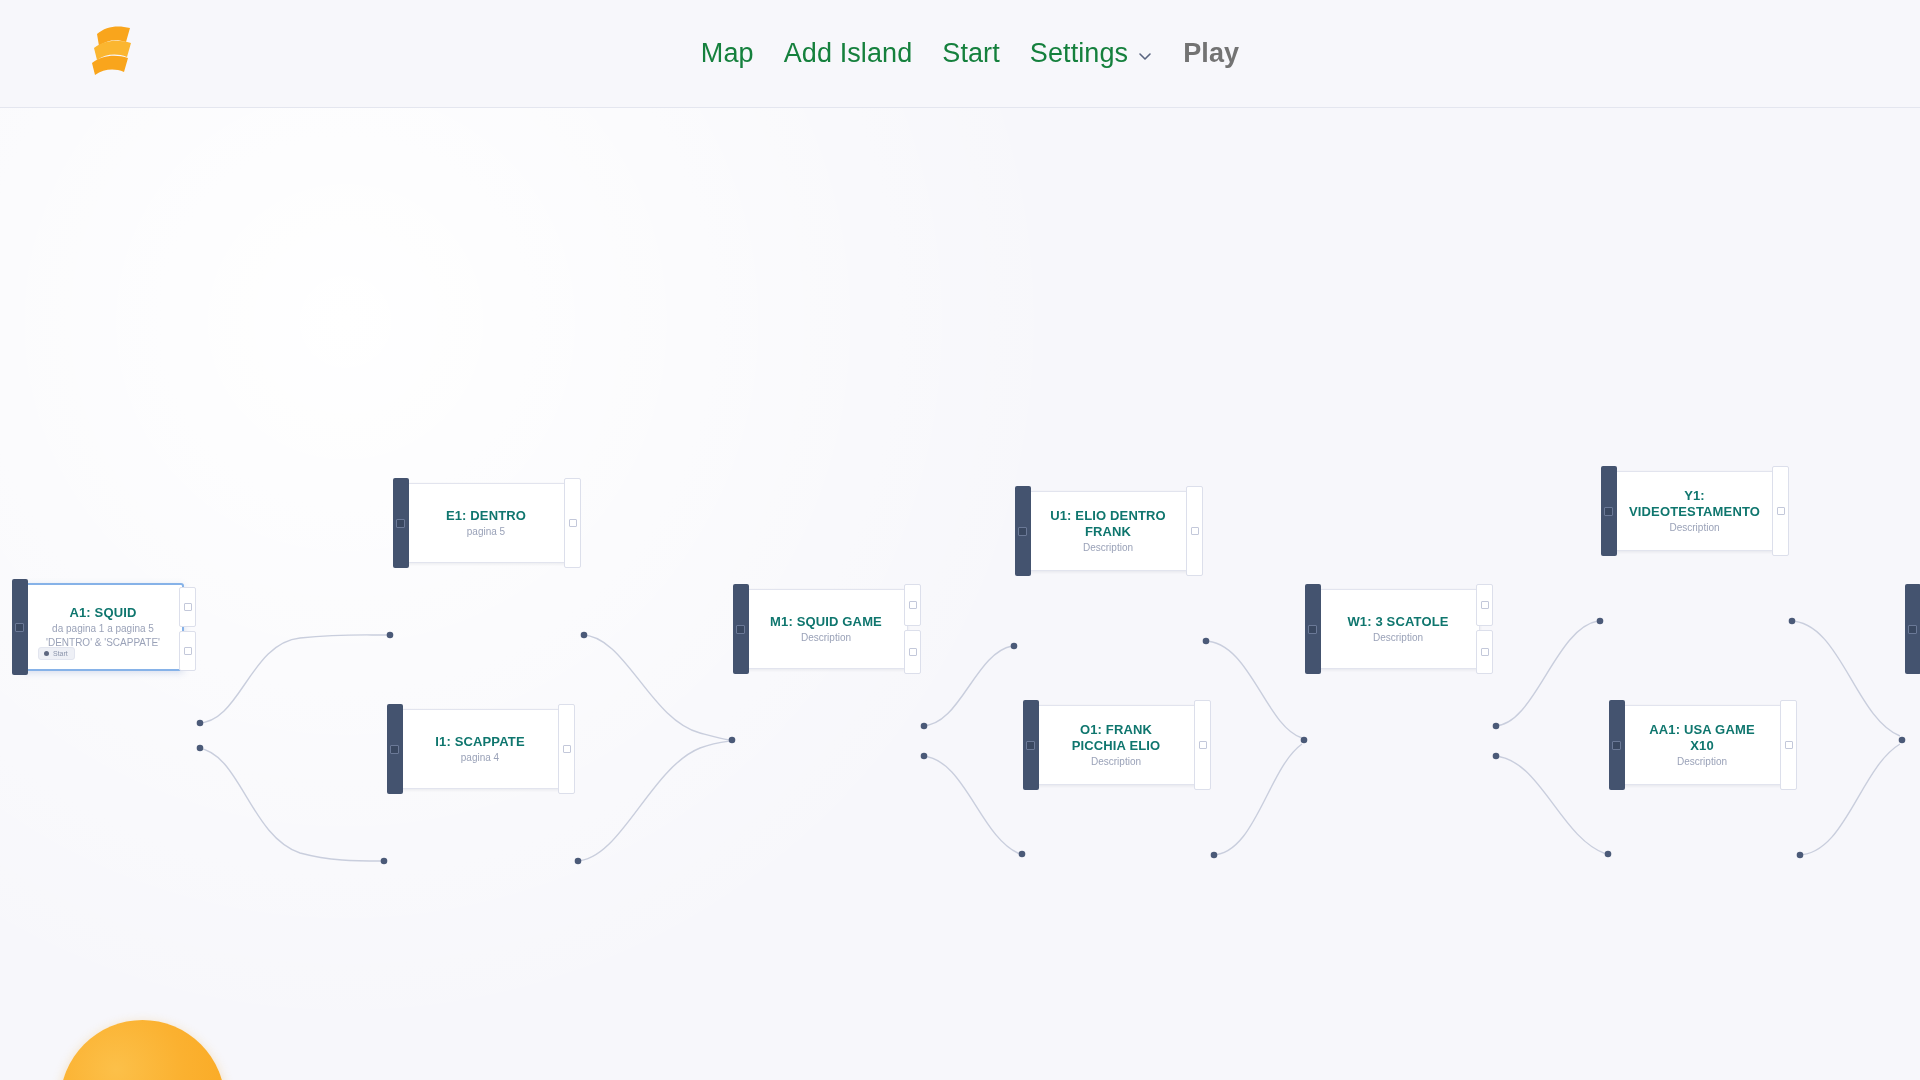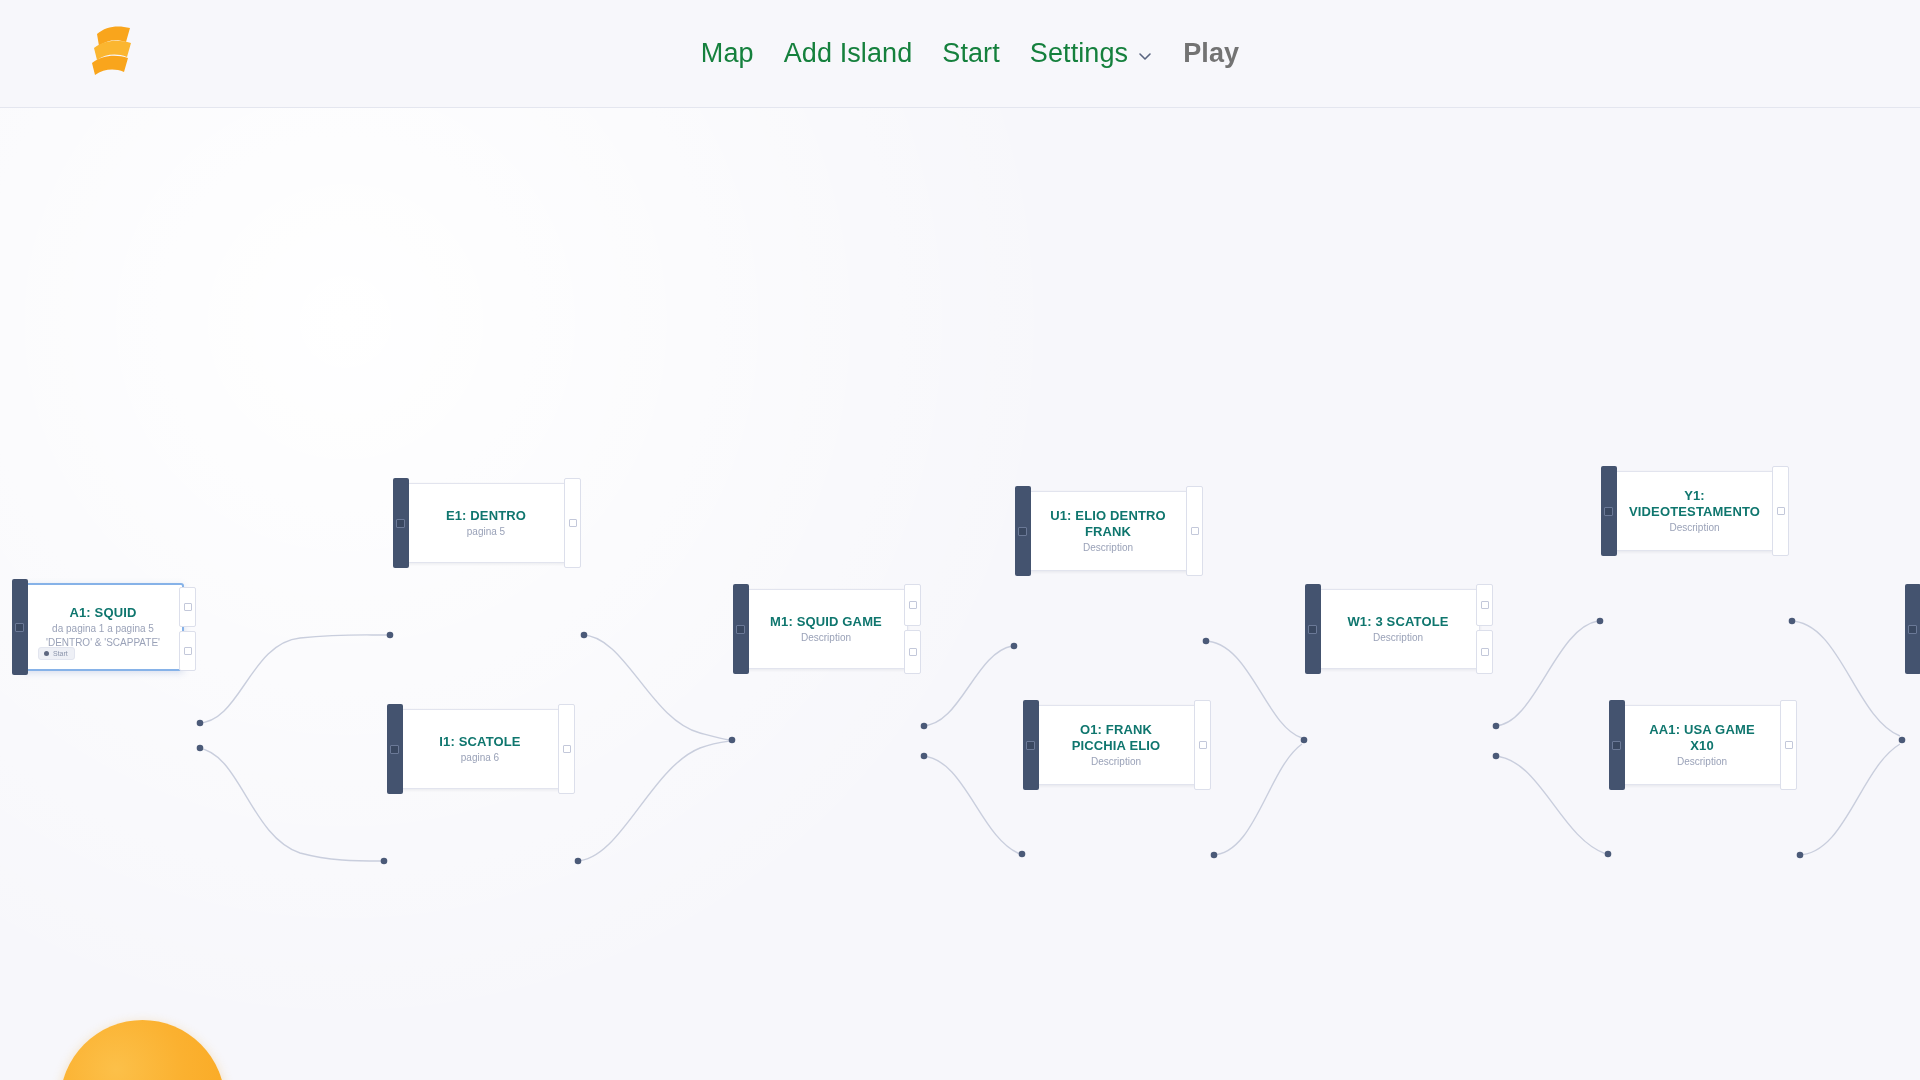--- a/index.html
+++ b/index.html
@@ -357,22 +357,22 @@
     <span class="port-out" style="top:-6px; bottom:-6px;">
         <span class="dot"></span>
       </span>
   </div>
 
   <div class="node" style="left:398px; top:601px; width:164px; height:80px;">
     <span class="port-in">
         <span class="dot"></span>
       </span>
     <div class="node-body">
-      <div class="node-title">I1: SCATOLE</div>
-      <div class="node-desc">pagina 6</div>
+      <div class="node-title">I1: SCAPPATE</div>
+      <div class="node-desc">pagina 4</div>
     </div>
     <span class="port-out" style="top:-6px; bottom:-6px;">
         <span class="dot"></span>
       </span>
   </div>
 
   <div class="node" style="left:744px; top:481px; width:164px; height:80px;">
     <span class="port-in">
         <span class="dot"></span>
       </span>

